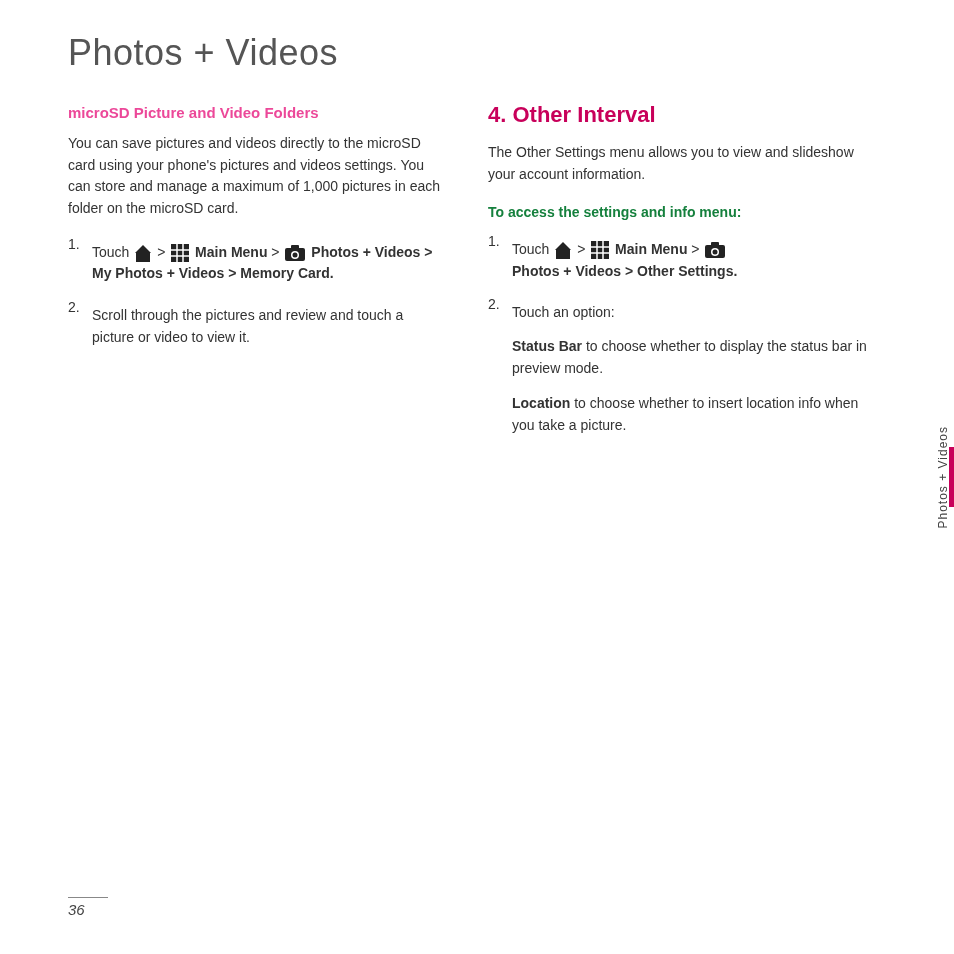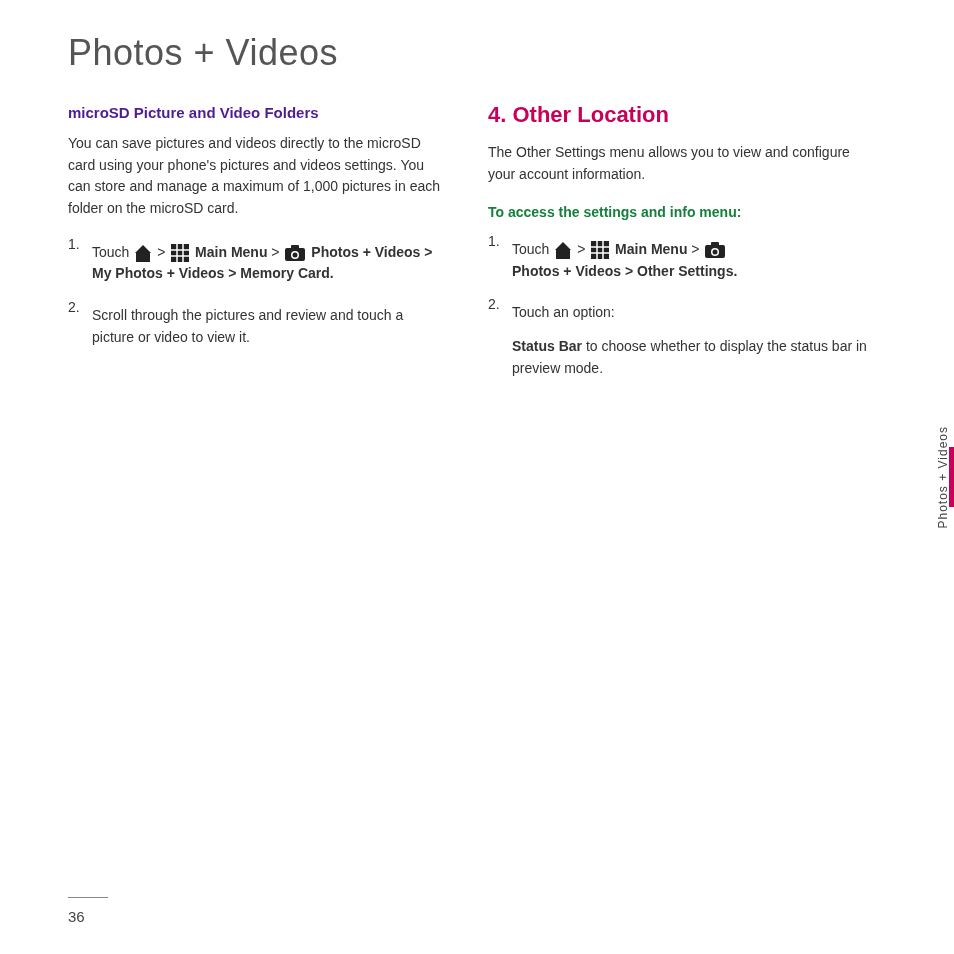--- a/index.html
+++ b/index.html
@@ -38,21 +38,21 @@
     }
 
     .right-column {
       flex: 1;
       max-width: 380px;
     }
 
     .section-heading {
       font-size: 15px;
       font-weight: 700;
-      color: #4c1d95;
+      color: #ec4899;
       margin-bottom: 10px;
       line-height: 1.4;
     }
 
     .section-subheading {
       font-size: 14px;
       font-weight: 700;
       color: #15803d;
       margin-bottom: 8px;
       margin-top: 18px;
@@ -125,22 +125,23 @@
       top: 50%;
       transform: translateY(-50%);
       width: 5px;
       height: 60px;
       background: #c8005a;
     }
 
     
     .page-footer {
       position: absolute;
-      bottom: 28px;
+      bottom: 35px;
       left: 68px;
+      font-style: italic;
     }
 
     .page-number {
       font-size: 15px;
       color: #444444;
       font-weight: 400;
     }
 
     
     .bottom-divider {
@@ -234,24 +235,24 @@
     <div class="numbered-item">
       <span class="item-num">2.</span>
       <span class="item-content">Scroll through the pictures and review and touch a picture or video to view it.</span>
     </div>
 
   </div>
 
   <div class="right-column">
 
     <div class="section4-heading">
-      <span>4.</span> <span>Other Location</span>
-    </div>
-
-    <div class="body-text">The Other Settings menu allows you to view and configure your account information.</div>
+      <span>4.</span> <span>Other Interval</span>
+    </div>
+
+    <div class="body-text">The Other Settings menu allows you to view and slideshow your account information.</div>
 
     <div class="section-subheading">To access the settings and info menu:</div>
 
     <div class="numbered-item">
       <span class="item-num">1.</span>
       <span class="item-content">
         Touch
         
         <svg class="home-icon-svg" width="18" height="18" viewBox="0 0 18 18">
           <rect x="2" y="8" width="14" height="10" fill="#222"></rect>
@@ -283,20 +284,23 @@
       <span class="item-content">Touch an option:</span>
     </div>
 
     <div style="margin-left: 24px;">
 
 
       <div class="option-item">
         <span class="option-label">Status Bar</span><span class="option-desc"> to choose whether to display the status  bar in preview mode.</span>
       </div>
 
+      <div class="option-item">
+        <span class="option-label">Location</span><span class="option-desc"> to choose whether to insert location info when you take a picture.</span>
+      </div>
 
 
     </div>
 
   </div>
 
 </div>
 
 <div class="sidebar-tab">
   <span class="sidebar-tab-text">Photos + Videos</span>

